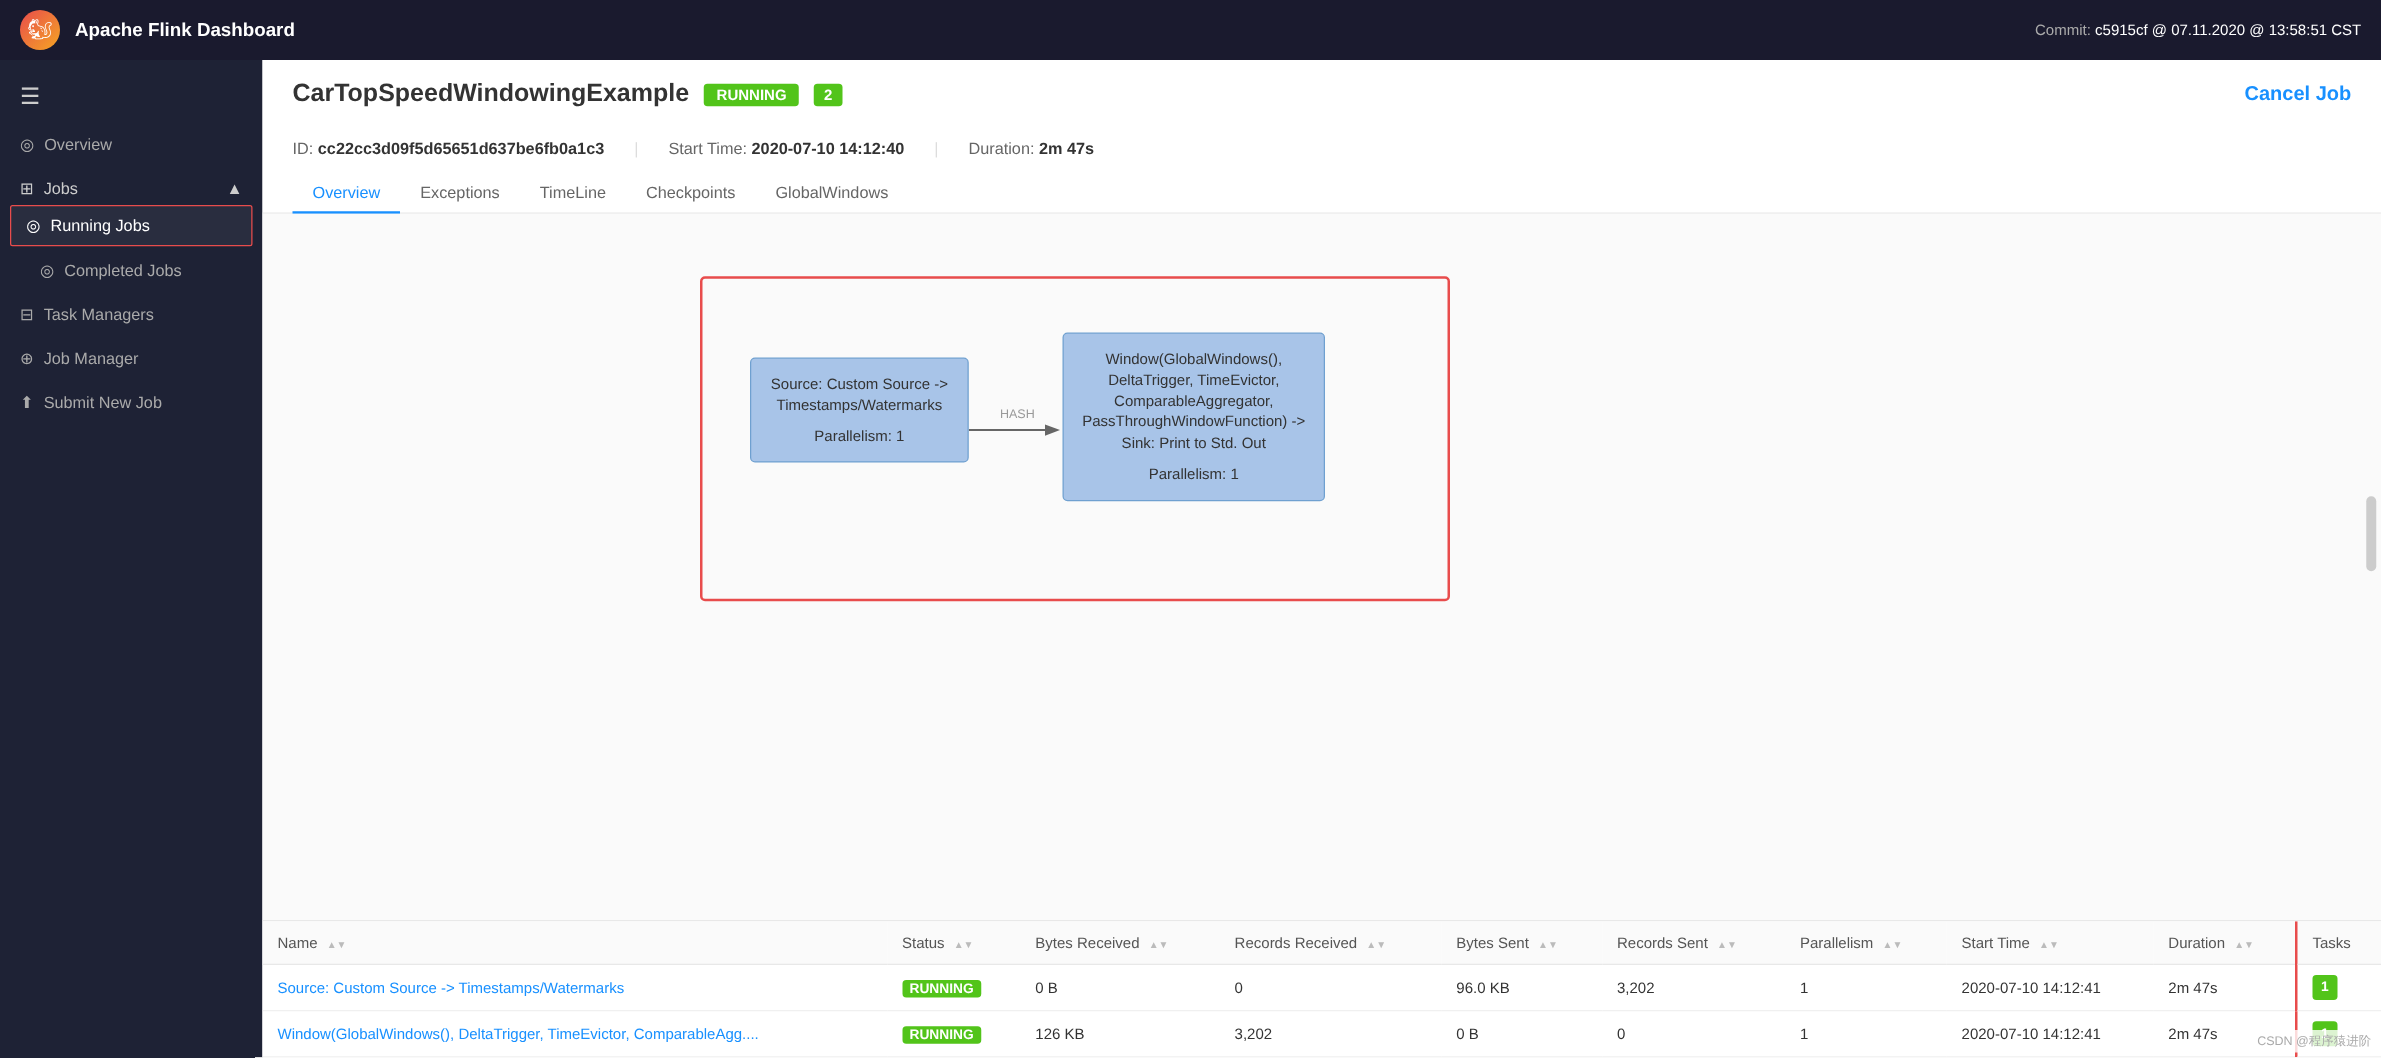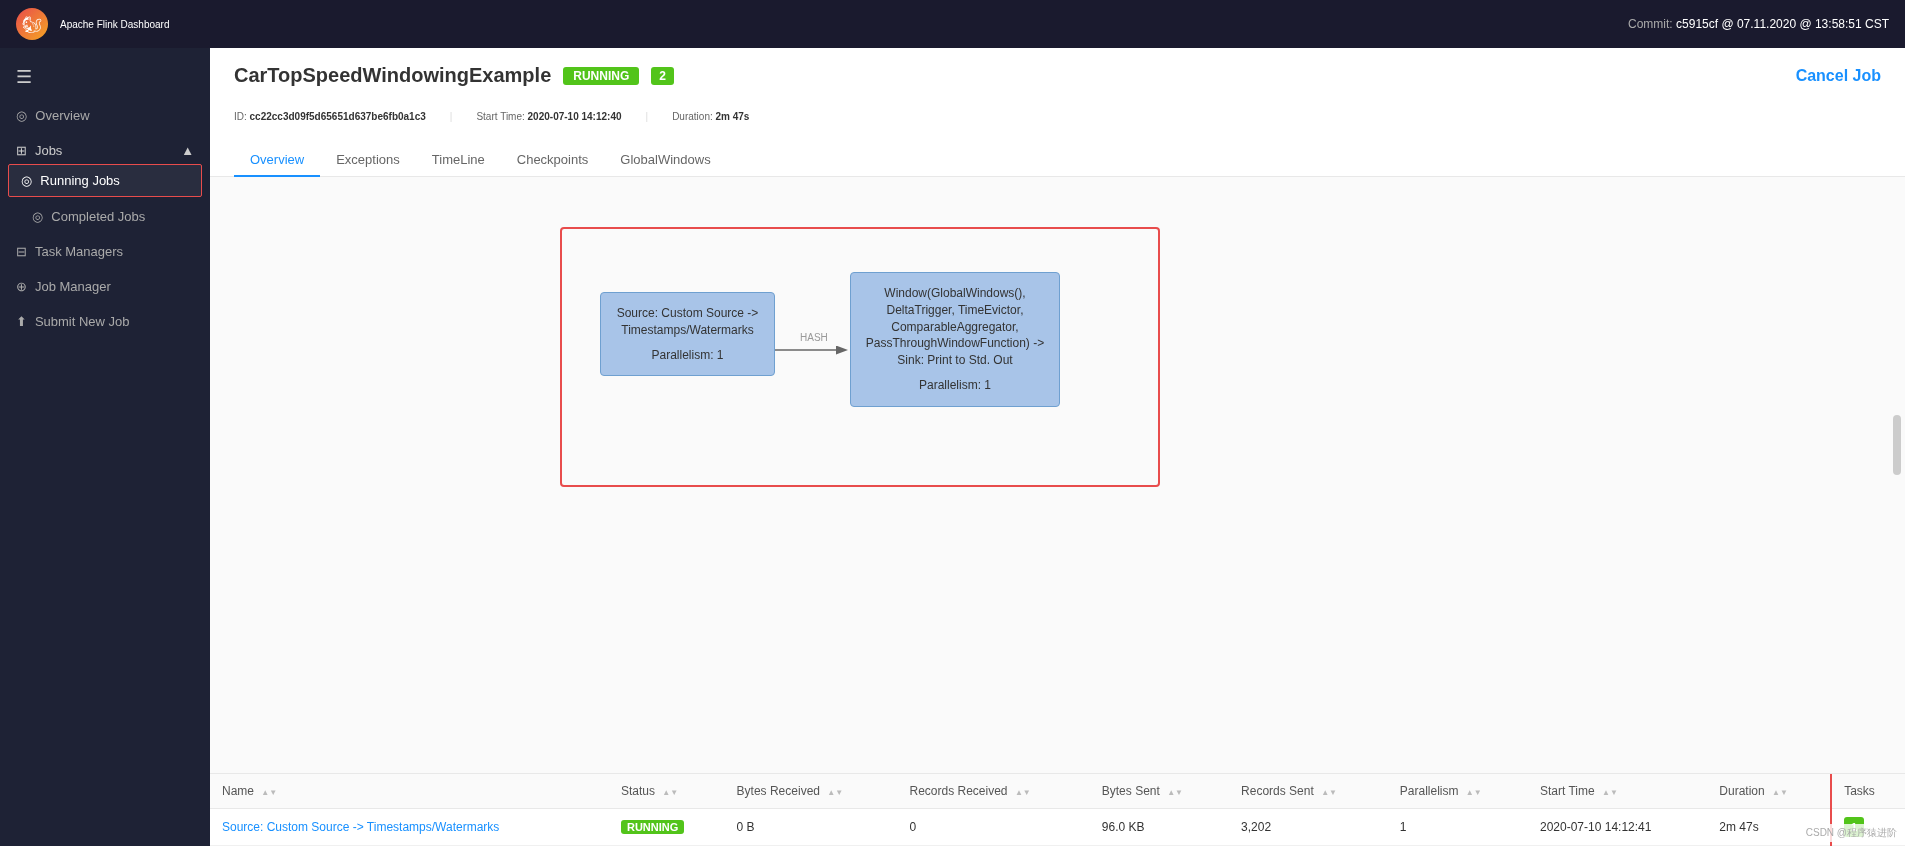--- a/index.html
+++ b/index.html
@@ -17,21 +17,21 @@
       flex-shrink: 0;
     }
     .topbar-logo {
       width: 32px; height: 32px;
       background: linear-gradient(135deg, #e84c4c, #f5a623);
       border-radius: 50%;
       display: flex; align-items: center; justify-content: center;
       font-size: 16px;
     }
     .topbar-title {
-      font-size: 10px; font-weight: normal; color: #fff; flex: 1;
+      font-size: 15px; font-weight: bold; color: #fff; flex: 1;
     }
     .topbar-meta {
       font-size: 12px; color: #ccc;
       display: flex; gap: 24px; align-items: center; flex-direction: column;
     }
     .topbar-meta span { color: #fff; }
     .topbar-meta .label { color: #aaa; }
 
     
     .layout {
@@ -130,23 +130,23 @@
       margin-left: auto;
       color: #1890ff;
       font-size: 16px;
       font-weight: bold;
       cursor: pointer;
       background: none; border: none;
     }
     .job-meta {
       display: flex;
       gap: 24px;
-      font-size: 10px;
+      font-size: 13px;
       color: #666;
-      margin-bottom: 22px;
+      margin-bottom: 12px;
       align-items: center;
     }
     .job-meta .sep { color: #ddd; }
     .job-meta strong { color: #333; }
 
     
     .tabs {
       display: flex;
       gap: 0;
       border-bottom: none;
@@ -452,19 +452,31 @@
     <td><span class="badge-running-sm">RUNNING</span></td>
     <td>0 B</td>
     <td>0</td>
     <td>96.0 KB</td>
     <td>3,202</td>
     <td>1</td>
     <td>2020-07-10 14:12:41</td>
     <td>2m 47s</td>
     <td class="tasks-col"><span class="tasks-badge">1</span></td>
   </tr>
+            <tr>
+    <td class="link-text">Window(GlobalWindows(), DeltaTrigger, TimeEvictor, ComparableAgg....</td>
+    <td><span class="badge-running-sm">RUNNING</span></td>
+    <td>126 KB</td>
+    <td>3,202</td>
+    <td>0 B</td>
+    <td>0</td>
+    <td>1</td>
+    <td>2020-07-10 14:12:41</td>
+    <td>2m 47s</td>
+    <td class="tasks-col"><span class="tasks-badge">1</span></td>
+  </tr>
           </tbody>
       </table>
     </div>
   </div>
 </div>
 
 <div class="watermark">CSDN @程序猿进阶</div>
 
 </body></html>

